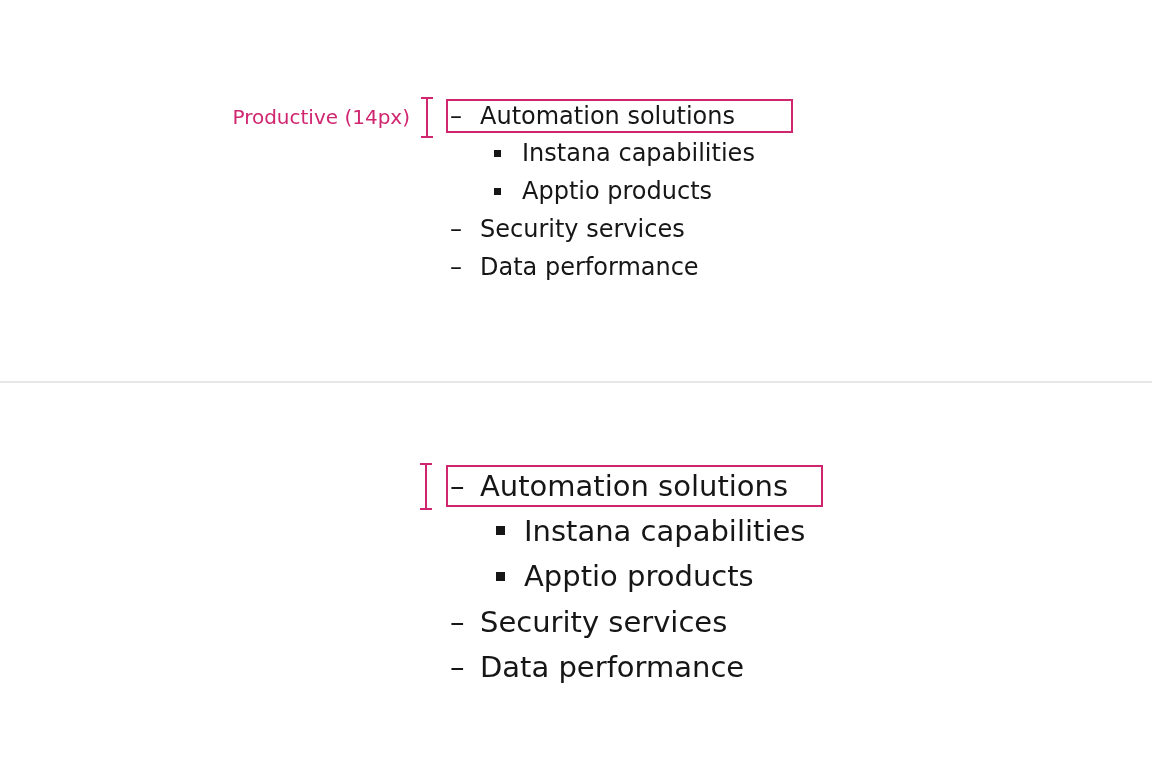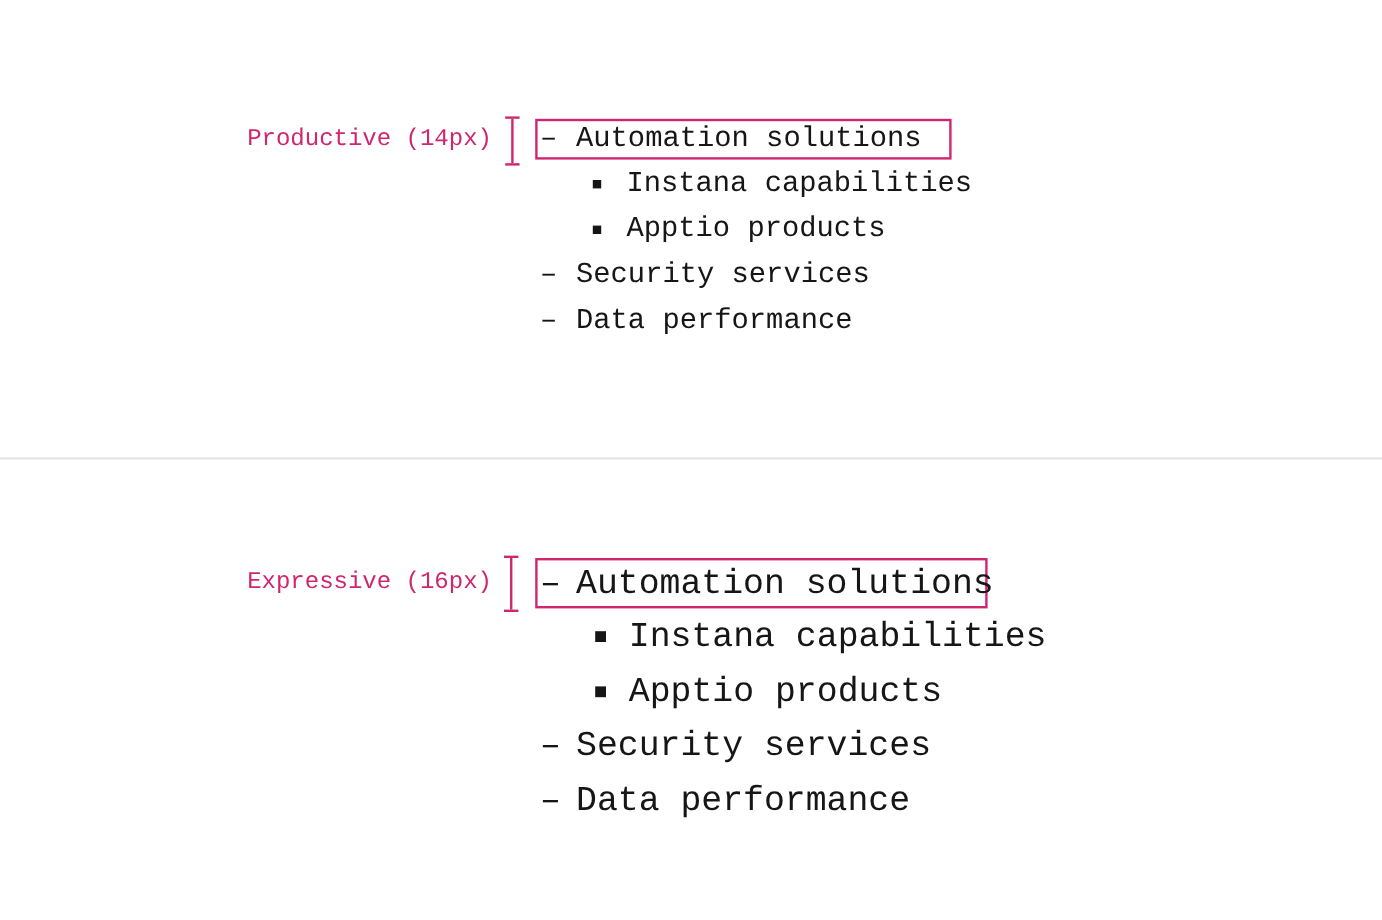--- a/index.html
+++ b/index.html
@@ -1,15 +1,15 @@
 <!DOCTYPE html>
 <html><head>
 <meta charset="utf-8">
 <style>
-  * { margin: 0; padding: 0; box-sizing: border-box; font-family: Liberation Mono, monospace; }
+  * { margin: 0; padding: 0; box-sizing: border-box; }
   html, body { background: #ffffff; }
   body { font-family: "DejaVu Sans", sans-serif; }
 
   .canvas {
     position: relative;
     width: 1152px;
     height: 767px;
     background: #ffffff;
     overflow: hidden;
   }
@@ -127,21 +127,20 @@
       <span>Security services</span>
     </div>
     <div class="row">
       <span class="dash">–</span>
       <span>Data performance</span>
     </div>
   </div>
 
   <div class="divider"></div>
 
-  <div class="annotation a-bottom">Expressive (16px)</div>
 
   <div class="ibeam ib-bottom"></div>
 
   <div class="list e-list">
     <div class="row boxed">
       <span class="dash">–</span>
       <span>Automation solutions</span>
     </div>
     <div class="row nested">
       <span class="sq"></span>

